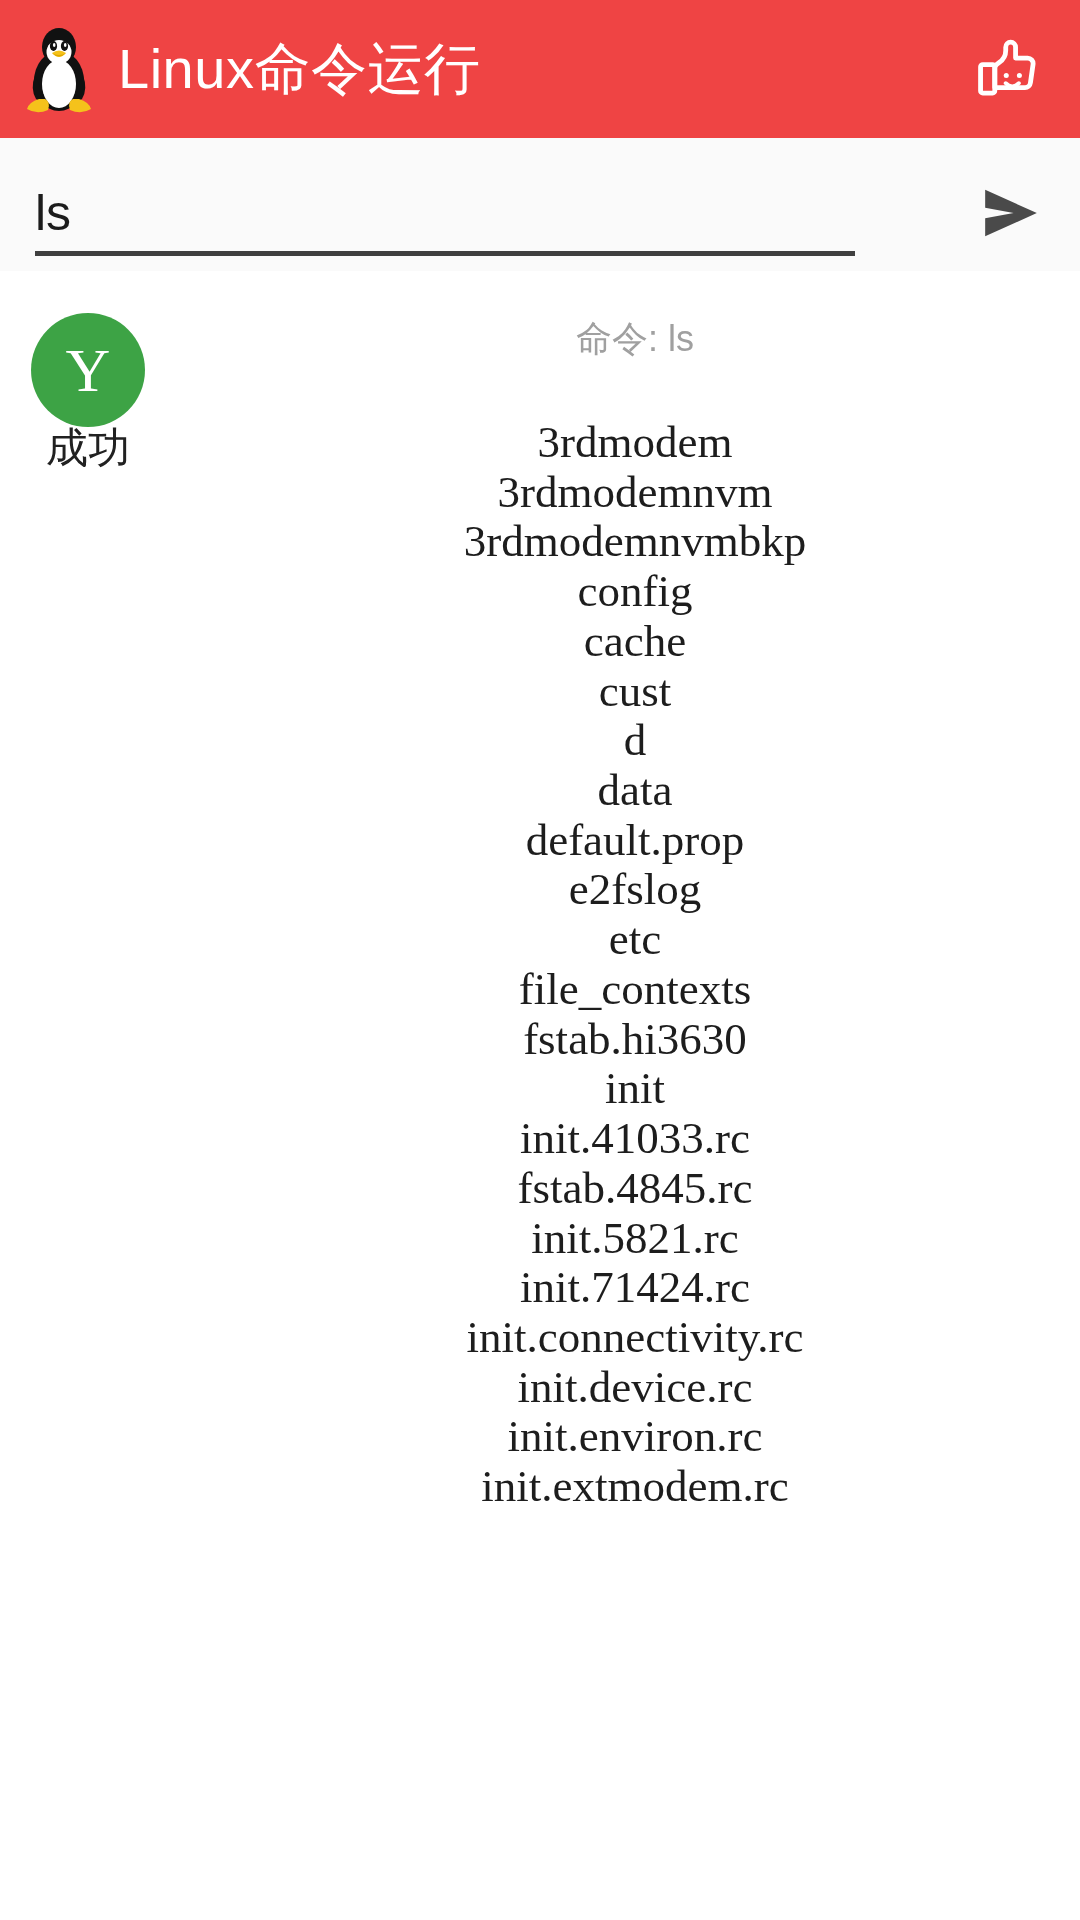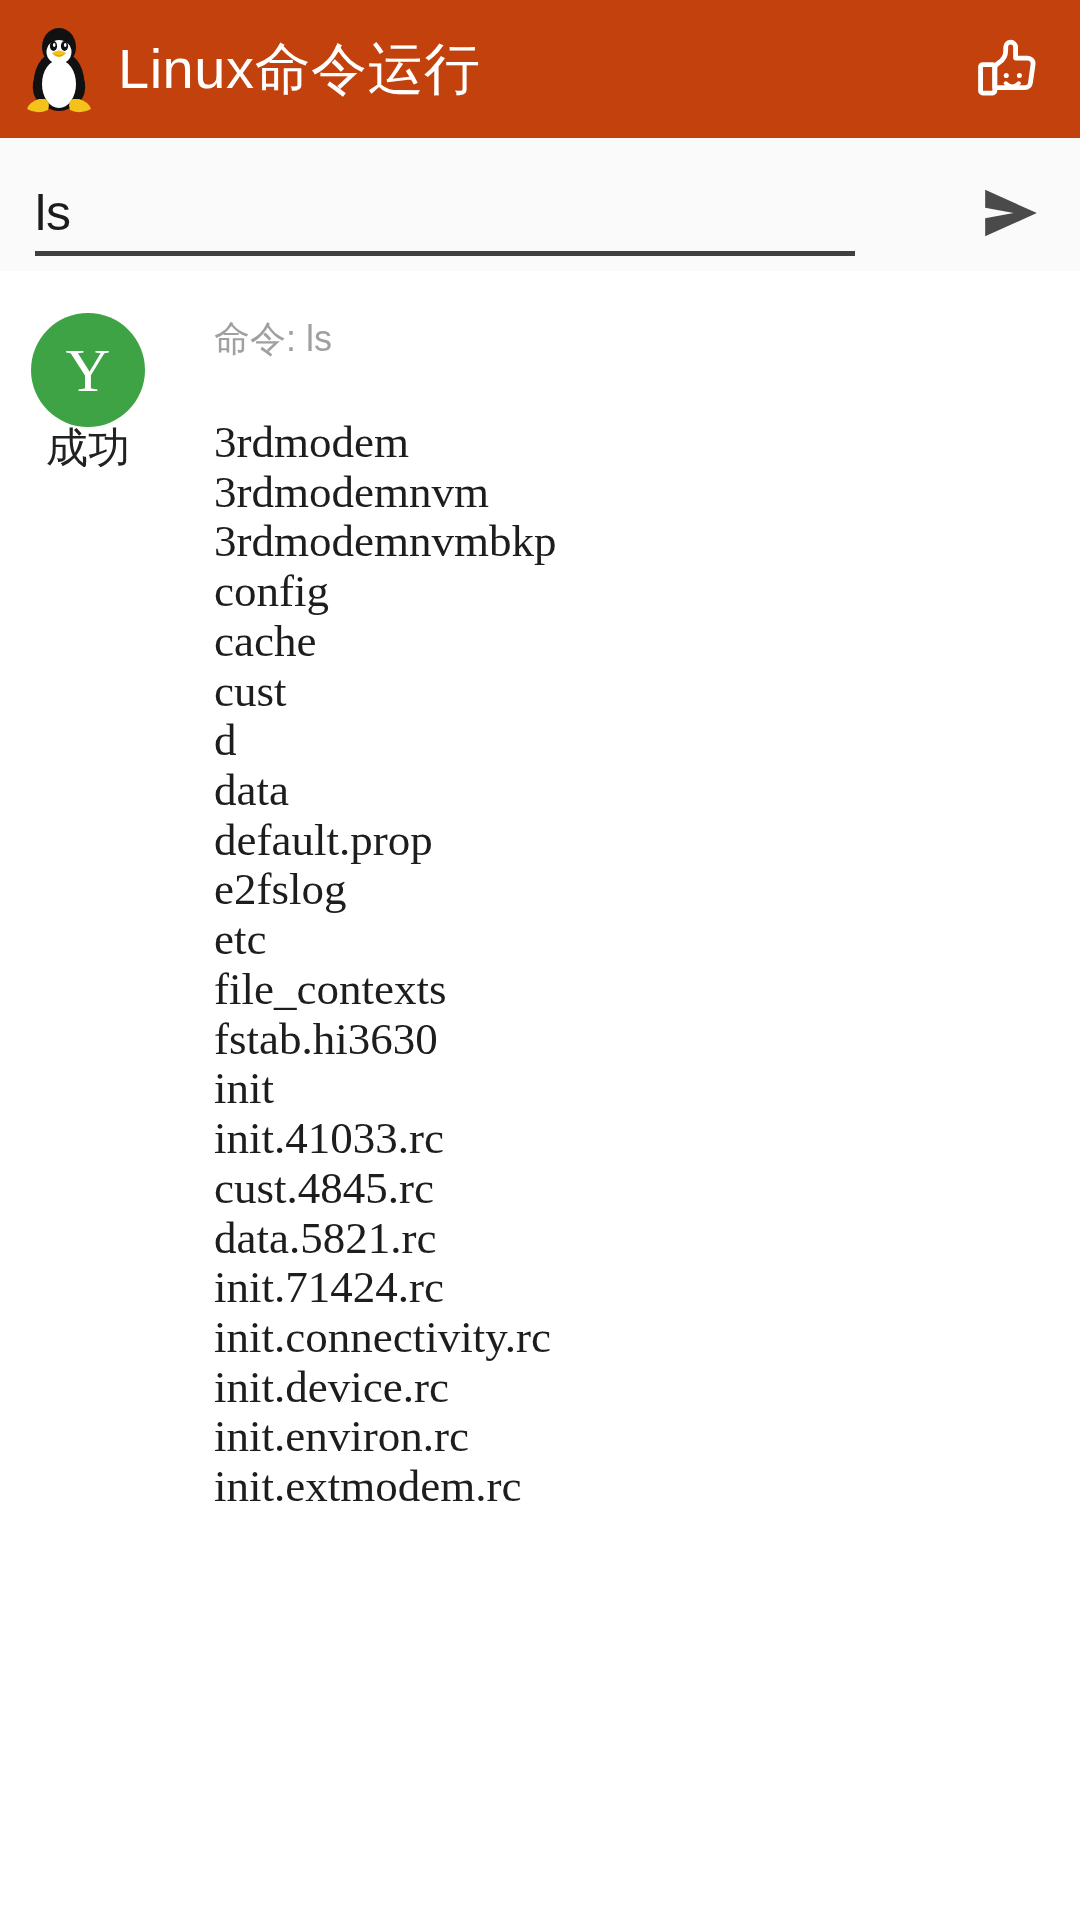--- a/index.html
+++ b/index.html
@@ -6,21 +6,21 @@
   html,body { width:1080px; height:1920px; }
   body {
     background:#ffffff;
     font-family:"Liberation Sans", sans-serif;
     overflow:hidden;
   }
 
   
   .appbar {
     height:138px;
-    background:#c2410c;
+    background:#ef4444;
     display:flex;
     align-items:center;
     padding:0 28px 0 22px;
   }
   .tux { width:74px; height:92px; flex:none; }
   .app-title {
     color:#ffffff;
     font-size:56px;
     font-weight:400;
     letter-spacing:0.5px;
@@ -104,20 +104,21 @@
   }
   .status-label {
     font-size:42px;
     color:#212121;
     line-height:1;
   }
   .out-col {
     flex:1 1 auto;
     padding-left:38px;
     padding-right:24px;
+    text-align:center;
   }
   .cmd-echo {
     font-size:36px;
     color:#a0a0a0;
     line-height:1;
     padding-top:14px;
   }
   .cmd-echo .cmd-echo-val { color:#a0a0a0; }
   .out-list {
     margin-top:61px;
@@ -213,22 +214,22 @@
         <div class="out-line">cust</div>
         <div class="out-line">d</div>
         <div class="out-line">data</div>
         <div class="out-line">default.prop</div>
         <div class="out-line">e2fslog</div>
         <div class="out-line">etc</div>
         <div class="out-line">file_contexts</div>
         <div class="out-line">fstab.hi3630</div>
         <div class="out-line">init</div>
         <div class="out-line">init.41033.rc</div>
-        <div class="out-line">cust.4845.rc</div>
-        <div class="out-line">data.5821.rc</div>
+        <div class="out-line">fstab.4845.rc</div>
+        <div class="out-line">init.5821.rc</div>
         <div class="out-line">init.71424.rc</div>
         <div class="out-line">init.connectivity.rc</div>
         <div class="out-line">init.device.rc</div>
         <div class="out-line">init.environ.rc</div>
         <div class="out-line">init.extmodem.rc</div>
       </div>
   </div>
 </div>
 
 </body></html>

